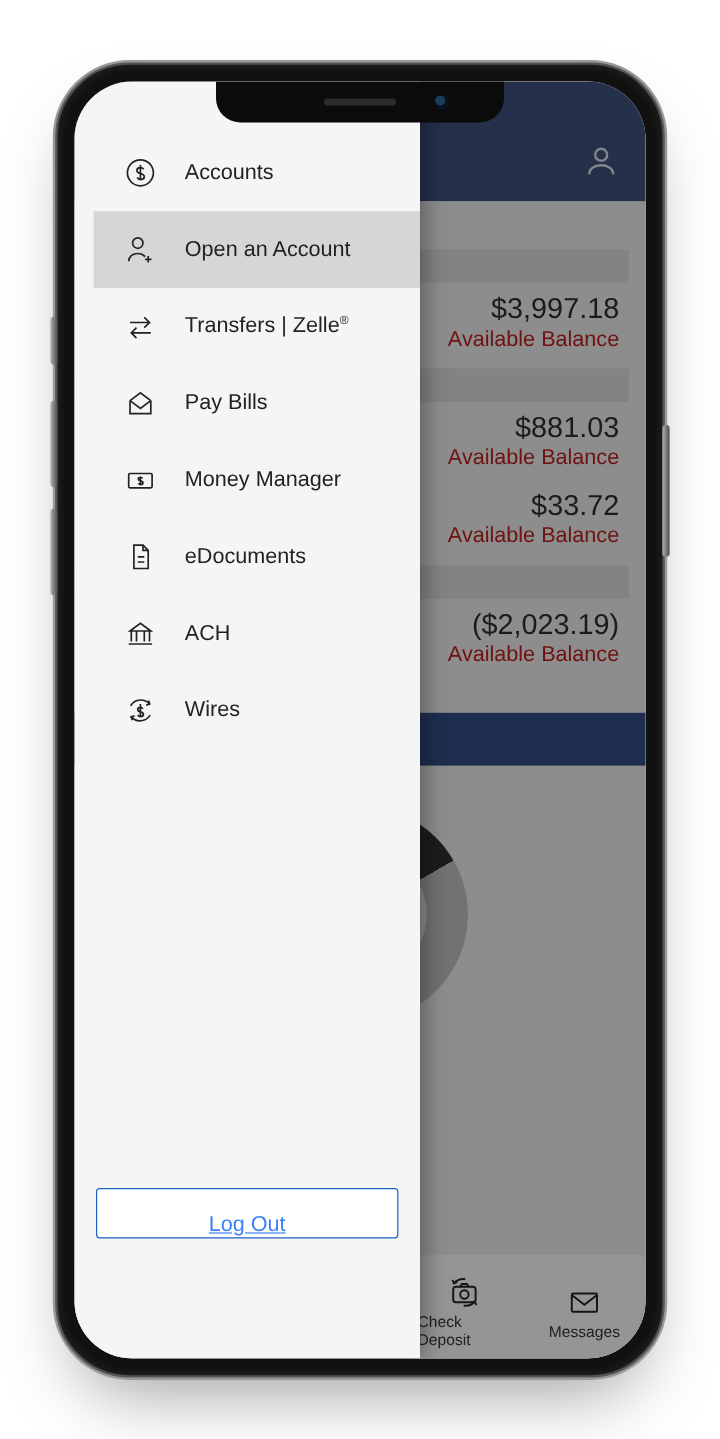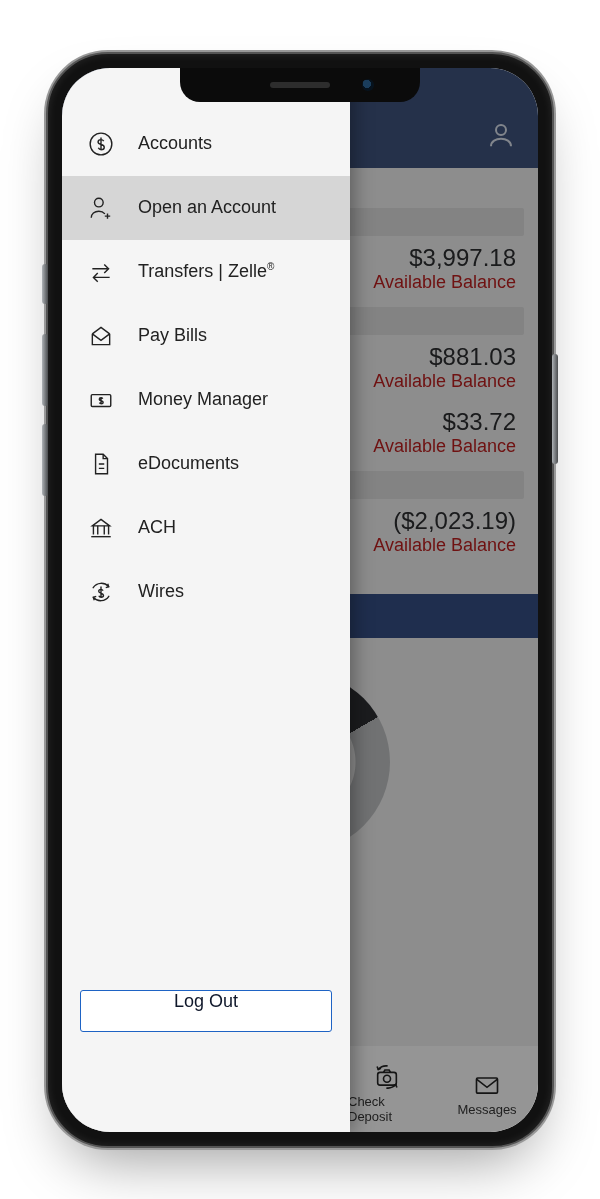--- a/index.html
+++ b/index.html
@@ -130,21 +130,21 @@
   .drawer {
     position: absolute;
     top: 0; left: 0; bottom: 0;
     width: 288px;
     background: #f5f5f5;
     box-shadow: 4px 0 18px rgba(0,0,0,.35);
     z-index: 20;
     display: flex; flex-direction: column;
     padding-top: 44px;
   }
-  .menu { flex: 1; }
+  .menu { flex: 1; margin-left: 16px; }
   .menu-item {
     display: flex; align-items: center;
     height: 64px;
     padding-left: 24px;
     gap: 22px;
     color: #222;
     font-size: 18px;
     cursor: pointer;
   }
   .menu-item.selected { background: #d6d6d6; }
@@ -152,25 +152,26 @@
     width: 30px; display: flex; justify-content: center;
   }
   .menu-item svg { stroke: #222; fill: none; stroke-width: 1.3; }
   .menu-item sup { font-size: 10px; vertical-align: super; }
   .logout-wrap { padding: 0 18px 100px 18px; }
   .logout-btn {
     width: 100%;
     height: 42px;
     border: 1.5px solid #1e63c4;
     border-radius: 3px;
-    color: #0f172a;
+    color: #3b82f6;
     background: #fff;
     font-size: 18px;
-    display: flex; align-items: flex-start; justify-content: center;
+    display: flex; align-items: flex-end; justify-content: center;
     cursor: pointer;
+    text-decoration: underline;
   }
 </style>
 </head>
 <body>
 
 <div class="phone">
   <div class="side-btn mute"></div>
   <div class="side-btn vol1"></div>
   <div class="side-btn vol2"></div>
   <div class="side-btn power"></div>

